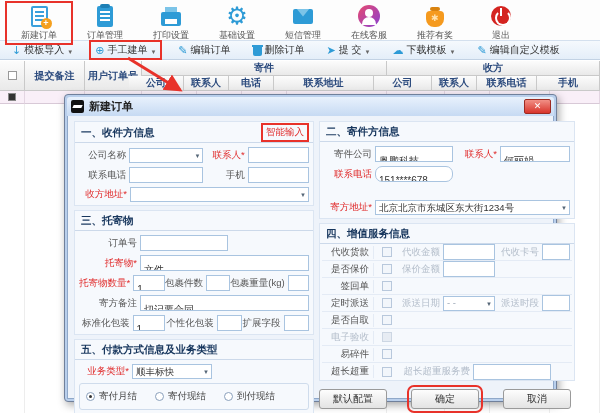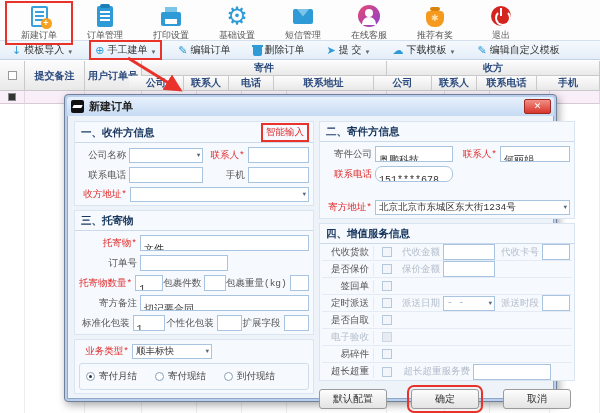--- a/index.html
+++ b/index.html
@@ -59,21 +59,21 @@
   .cb-head { width:9px; height:9px; border:1px solid #999; background:#fff; }
 
   
   .dialog { position:absolute; left:64px; top:94px; width:493px; height:308px; background:#b9cfec; border:1px solid #70809b; border-radius:4px; box-shadow:2px 3px 8px rgba(0,0,0,.35); padding:2px; z-index:5; }
   .dlg-titlebar { height:19px; display:flex; align-items:center; gap:5px; padding:0 4px; background:linear-gradient(#e8f1fc,#c6daf3); border-radius:3px 3px 0 0; position:relative; }
   .dlg-icon { width:13px; height:13px; background:#111; border-radius:2px; position:relative; }
   .dlg-icon::before { content:""; position:absolute; left:2px; top:5px; width:9px; height:3px; background:#fff; transform:skewX(-25deg); }
   .dlg-title { font-size:11px; font-weight:bold; color:#222; }
   .dlg-close { position:absolute; right:3px; top:2px; width:27px; height:15px; background:linear-gradient(#f19086,#d8342b); border:1px solid #9c2a22; border-radius:2px; color:#fff; font-size:9px; line-height:13px; text-align:center; cursor:pointer; }
   .dlg-close::before { content:"✕"; }
-  .dlg-body { background:#eef3fa; height:283px; border:1px solid #8fa8c9; border-top:none; padding:5px 6px; display:grid; grid-template-columns:240px 1fr; column-gap:5px;font-family:Liberation Mono, monospace; }
+  .dlg-body { background:#eef3fa; height:283px; border:1px solid #8fa8c9; border-top:none; padding:5px 6px; display:grid; grid-template-columns:240px 1fr; column-gap:5px; }
 
   .sect { background:#f6f9fd; border:1px solid #dbe5f2; margin-bottom:4px; }
   .sect-head { display:flex; align-items:center; justify-content:space-between; padding:3px 6px 2px 6px; border-bottom:1px solid #ccd9ea; }
   .sect-title { font-size:10.5px; font-weight:bold; color:#17365d; white-space:nowrap; }
   .link-red { font-size:9.5px; color:#e02a2a; cursor:pointer; padding:1px 3px; outline:2px solid #e8322a;text-align:right; }
   .sect-body { padding:4px 4px 3px 4px; }
 
   .frow { display:flex; align-items:center; margin-bottom:4px; }
   .lbl { font-size:9.5px; color:#555; text-align:right; white-space:nowrap; margin-right:3px; }
   .lbl.req { color:#e02a2a; }
@@ -280,26 +280,26 @@
             </div>
           </div>
         </div>
 
         <div class="sect">
           <div class="sect-head">
               <span class="sect-title">三、托寄物</span>
             </div>
           <div class="sect-body">
             <div class="frow">
+              <span class="lbl" style="width:58px;">订单号</span>
+              <div class="inp" style="width:88px;"></div>
+            </div>
+            <div class="frow">
               <span class="lbl req" style="width:58px;">托寄物*</span>
               <div class="inp" style="flex:1;">文件</div>
-            </div>
-            <div class="frow">
-              <span class="lbl" style="width:58px;">订单号</span>
-              <div class="inp" style="width:88px;"></div>
             </div>
             <div class="frow">
               <span class="lbl req" style="width:58px;">托寄物数量*</span>
               <div class="inp" style="width:40px;">1</div>
               <span class="lbl" style="width:46px;">包裹件数</span>
               <div class="inp" style="width:30px;"></div>
               <span class="lbl" style="width:62px;">包裹重量(kg)</span>
               <div class="inp" style="width:26px;"></div>
             </div>
             <div class="frow">
@@ -311,20 +311,23 @@
               <div class="inp" style="width:36px;">1</div>
               <span class="lbl" style="width:56px;">个性化包装</span>
               <div class="inp" style="width:28px;"></div>
               <span class="lbl" style="width:44px;">扩展字段</span>
               <div class="inp" style="width:28px;"></div>
             </div>
           </div>
         </div>
 
         <div class="sect" style="margin-bottom:0;">
+          <div class="sect-head">
+              <span class="sect-title">五、付款方式信息及业务类型</span>
+            </div>
           <div class="sect-body">
             <div class="frow">
               <span class="lbl req" style="width:50px;">业务类型*</span>
               <div class="sel" style="width:80px;">
                   <span>顺丰标快</span>
                   <span class="caret"></span>
                 </div>
             </div>
             <div class="radio-box">
               <div class="radio-item">

